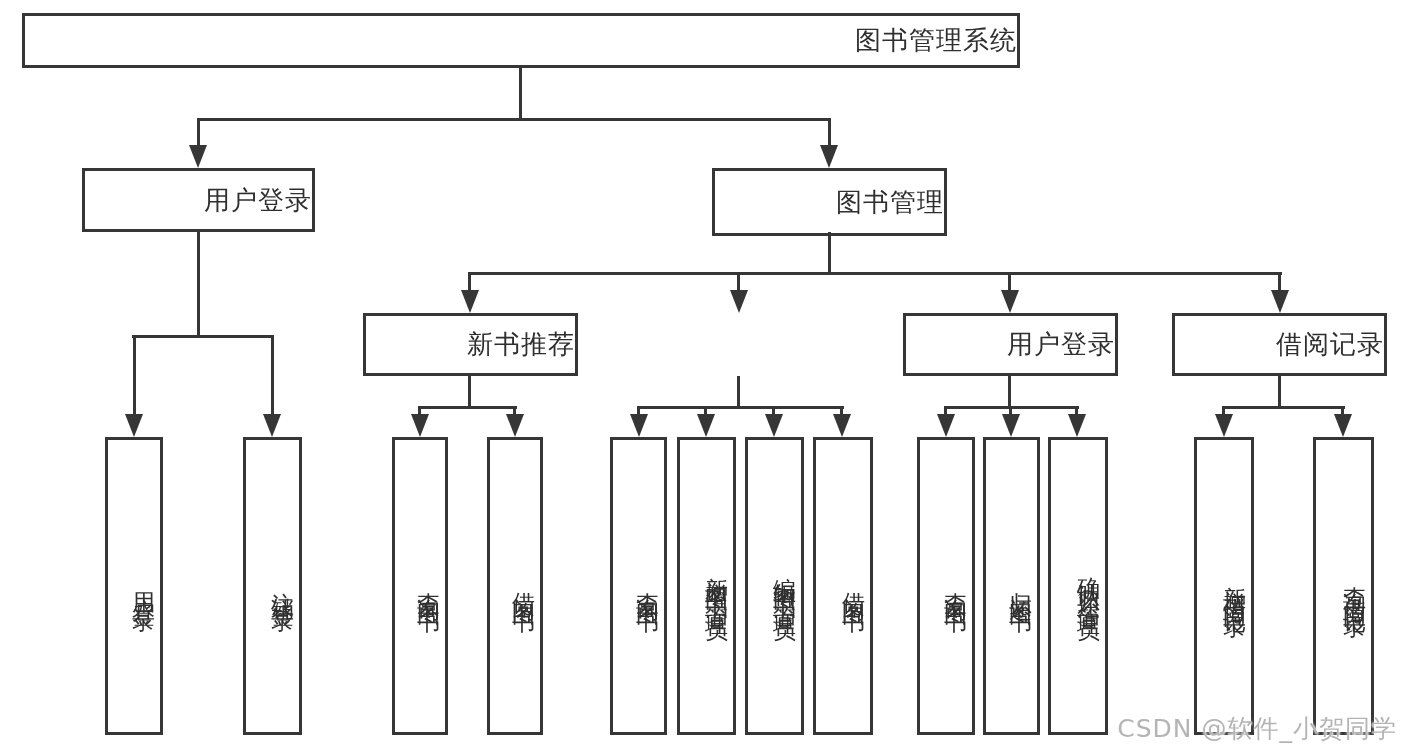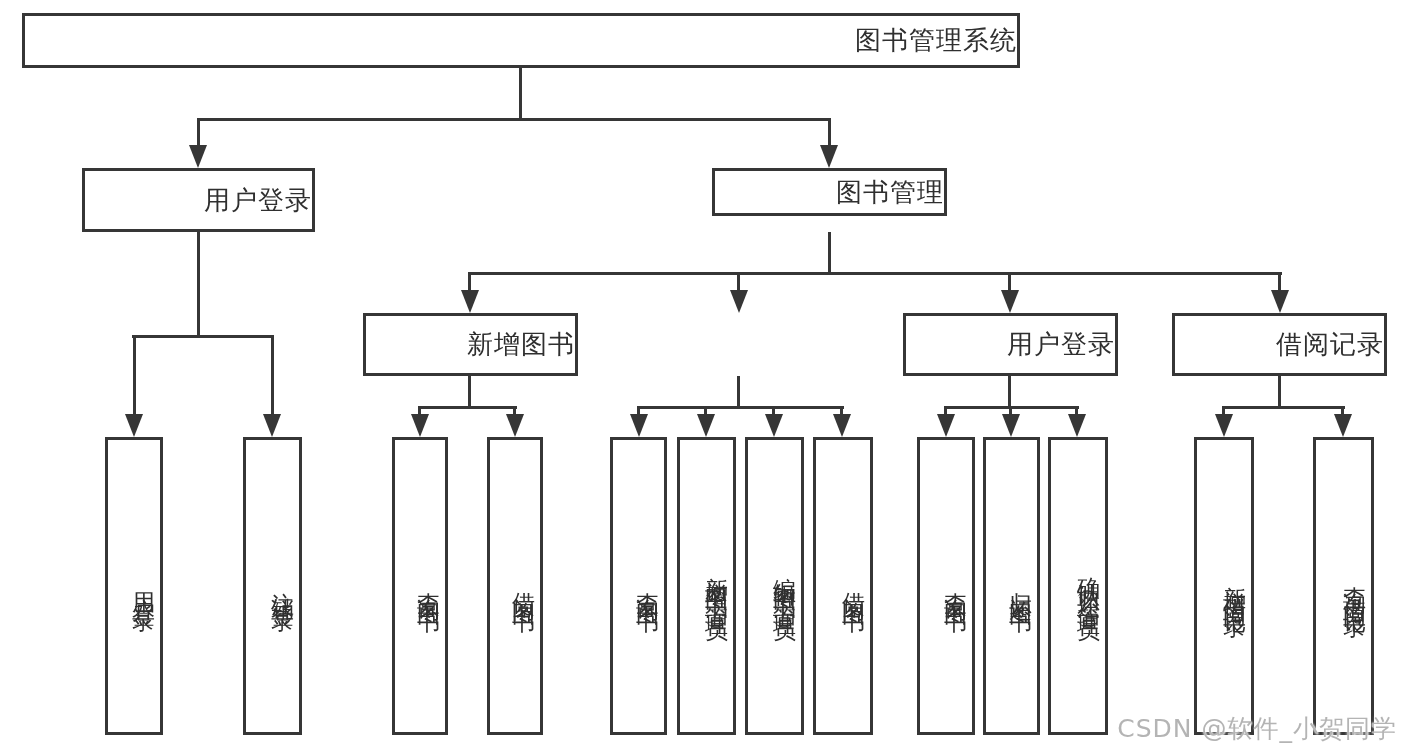--- a/index.html
+++ b/index.html
@@ -57,26 +57,26 @@
 <div class="canvas">
 
   <div class="node" style="left:22px; top:13px; width:998px; height:55px;">
     <span>图书管理系统</span>
   </div>
 
   <div class="node" style="left:82px; top:168px; width:233px; height:64px;">
     <span>用户登录</span>
   </div>
 
-  <div class="node" style="left:712px; top:168px; width:235px; height:48px;">
+  <div class="node" style="left:712px; top:168px; width:235px; height:68px;">
     <span>图书管理</span>
   </div>
 
   <div class="node" style="left:363px; top:313px; width:215px; height:63px;">
-    <span>新增图书</span>
+    <span>新书推荐</span>
   </div>
 
 
   <div class="node" style="left:903px; top:313px; width:215px; height:63px;">
     <span>用户登录</span>
   </div>
 
   <div class="node" style="left:1172px; top:313px; width:215px; height:63px;">
     <span>借阅记录</span>
   </div>

